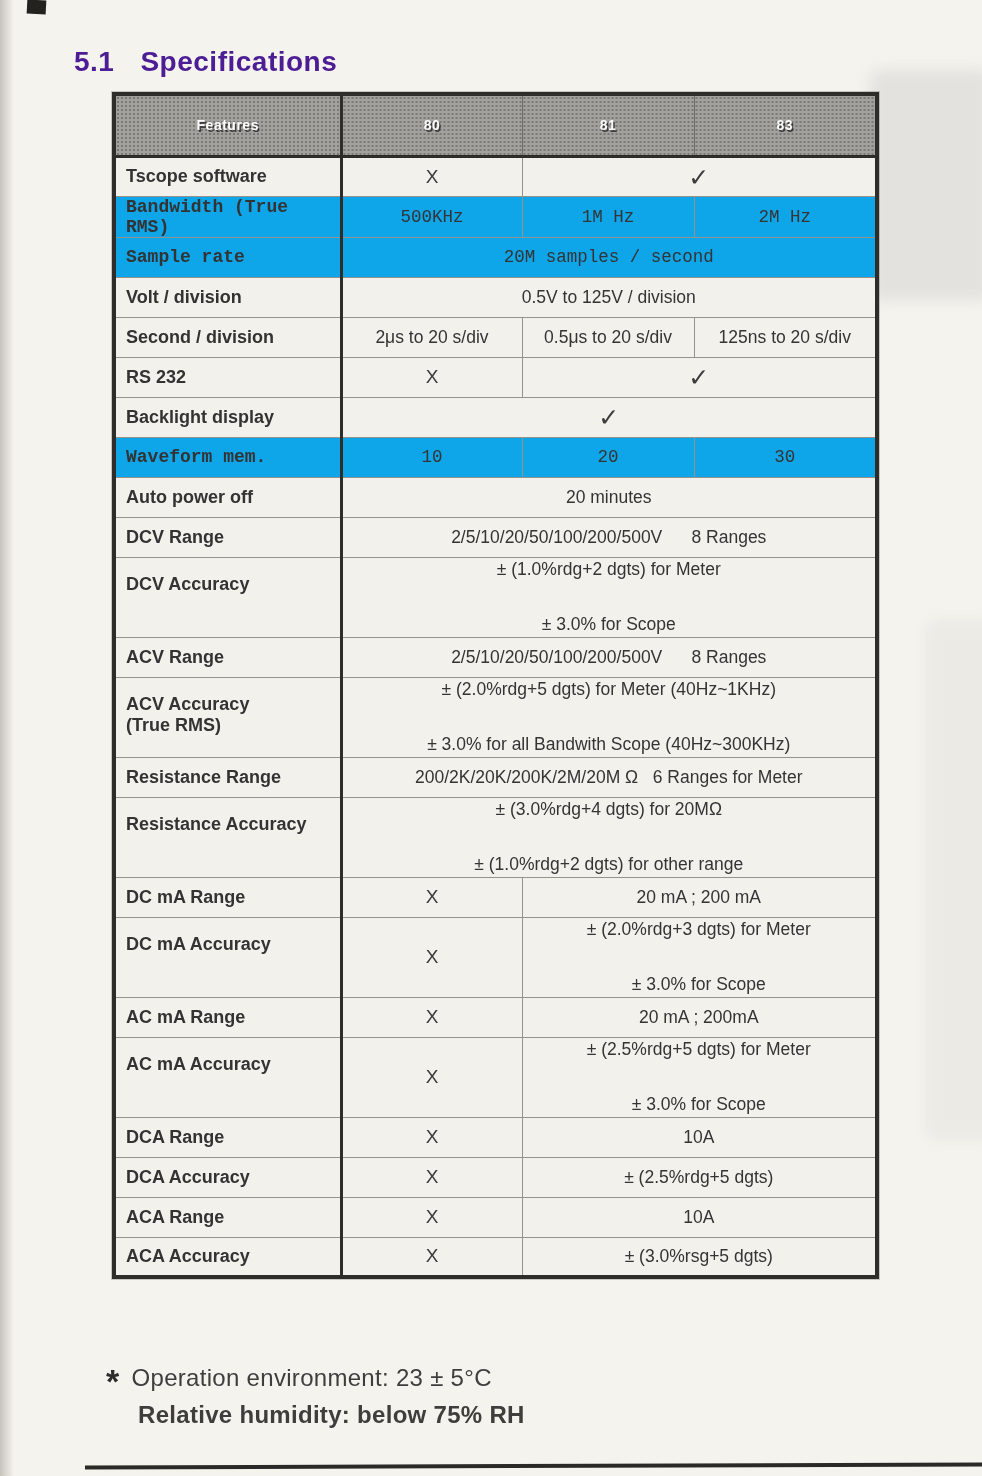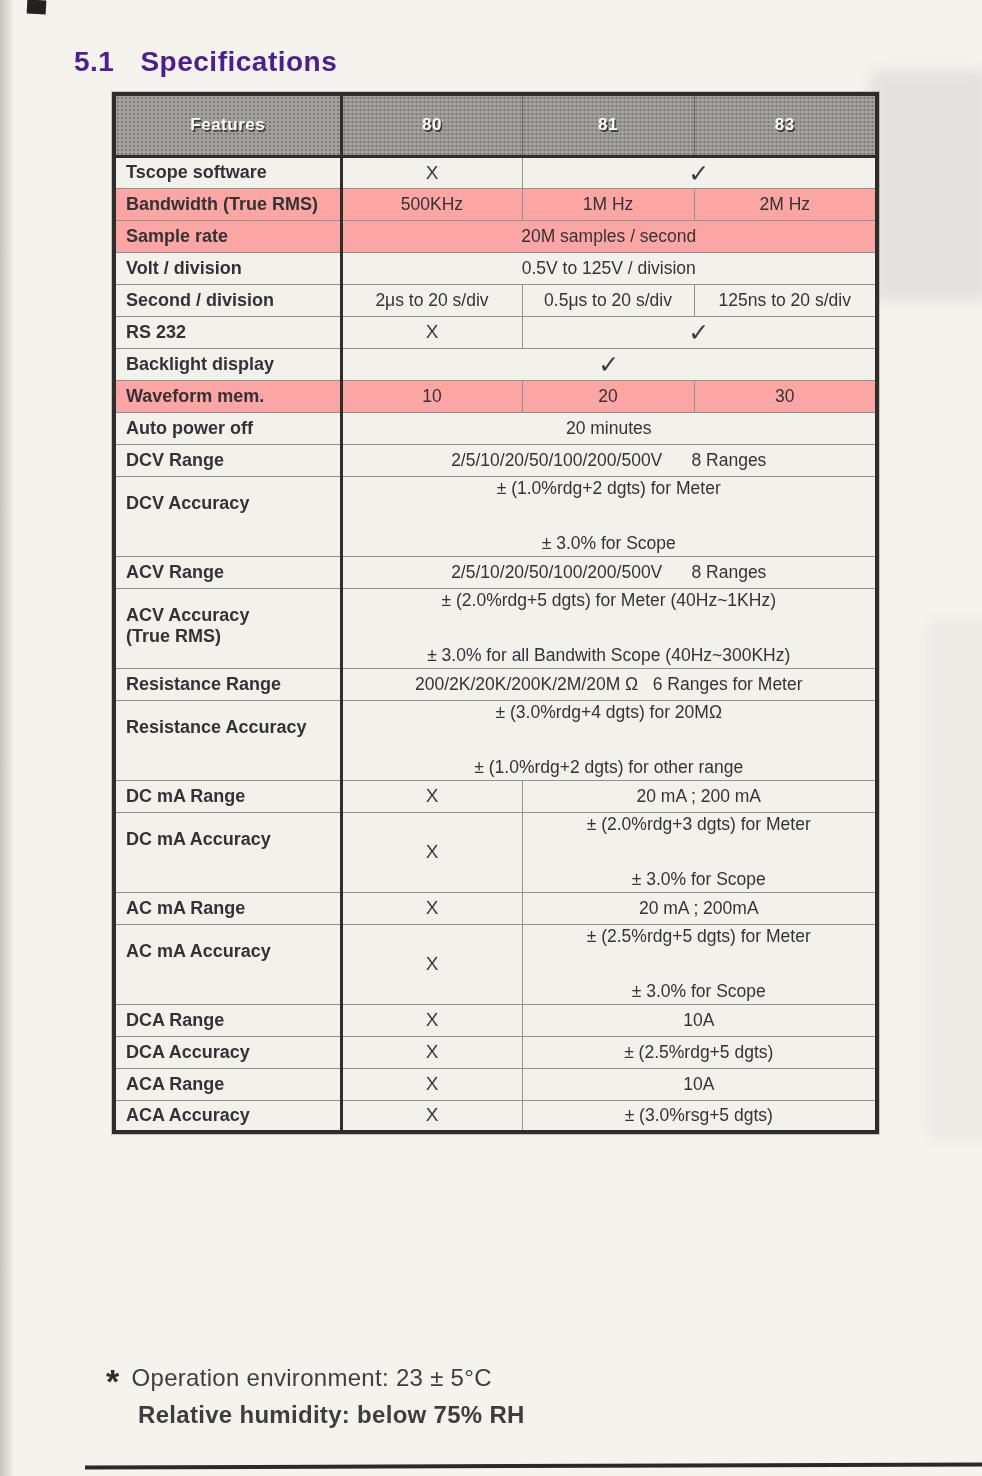--- a/index.html
+++ b/index.html
@@ -43,28 +43,28 @@
   table.spec-table{
     position:absolute;left:112px;top:92px;z-index:1;
     width:763px;
     border-collapse:collapse;
     table-layout:fixed;
     background:#f3f1ec;
     border:4px solid #2f2d2a;
     box-shadow:0 0 0 1px rgba(60,58,54,0.25);
   }
   thead tr{height:62px;}
-  tbody tr{height:32px;}
+  tbody tr{height:40px;}
   tbody tr.tall{height:80px;}
   th{
     background-color:#a3a19d;
     background-image:radial-gradient(rgba(55,55,55,0.38) 1px, rgba(0,0,0,0) 1.3px);
     background-size:4px 4px;
     color:#fbfbfa;
-    font-size:17px;font-weight:bold;
+    font-size:14px;font-weight:bold;
     text-shadow:1.5px 1.5px 0 rgba(45,45,45,0.85);
     border-bottom:3px solid #2f2d2a;
     letter-spacing:0.5px;
   }
   th + th{border-left:1px solid #6f6d69;}
   th.first{border-right:3px solid #2f2d2a;}
   td{
     font-size:17.5px;color:#343434;
     vertical-align:middle;
     padding:0;
@@ -72,21 +72,21 @@
   tbody tr + tr td{border-top:1px solid #94928d;}
   td.label-cell{
     font-weight:bold;font-size:18px;color:#333;
     text-align:left;padding-left:10px;
     border-right:3px solid #2f2d2a;
   }
   tr.tall td.label-cell{vertical-align:top;padding-top:16px;}
   .label-line + .label-line{}
   td.value-cell{text-align:center;}
   td.value-cell + td.value-cell{border-left:1px solid #94928d;}
-  tr.shaded td{background:#fca5a5;}
+  tr.shaded td{background:#0ea5e9;font-family:Liberation Mono, monospace;}
   .value-line{white-space:pre-wrap;}
   tr.tall td.value-cell .value-line + .value-line{margin-top:34px;}
   td.value-cell.x .value-line{font-size:19px;color:#3a3a3a;}
   td.value-cell.check .value-line{font-size:25px;color:#3d3d3d;line-height:20px;}
 
   
   .footnote{
     position:absolute;left:106px;top:1364px;z-index:1;
     font-size:24px;color:#3f3e3d;letter-spacing:0.3px;
   }

